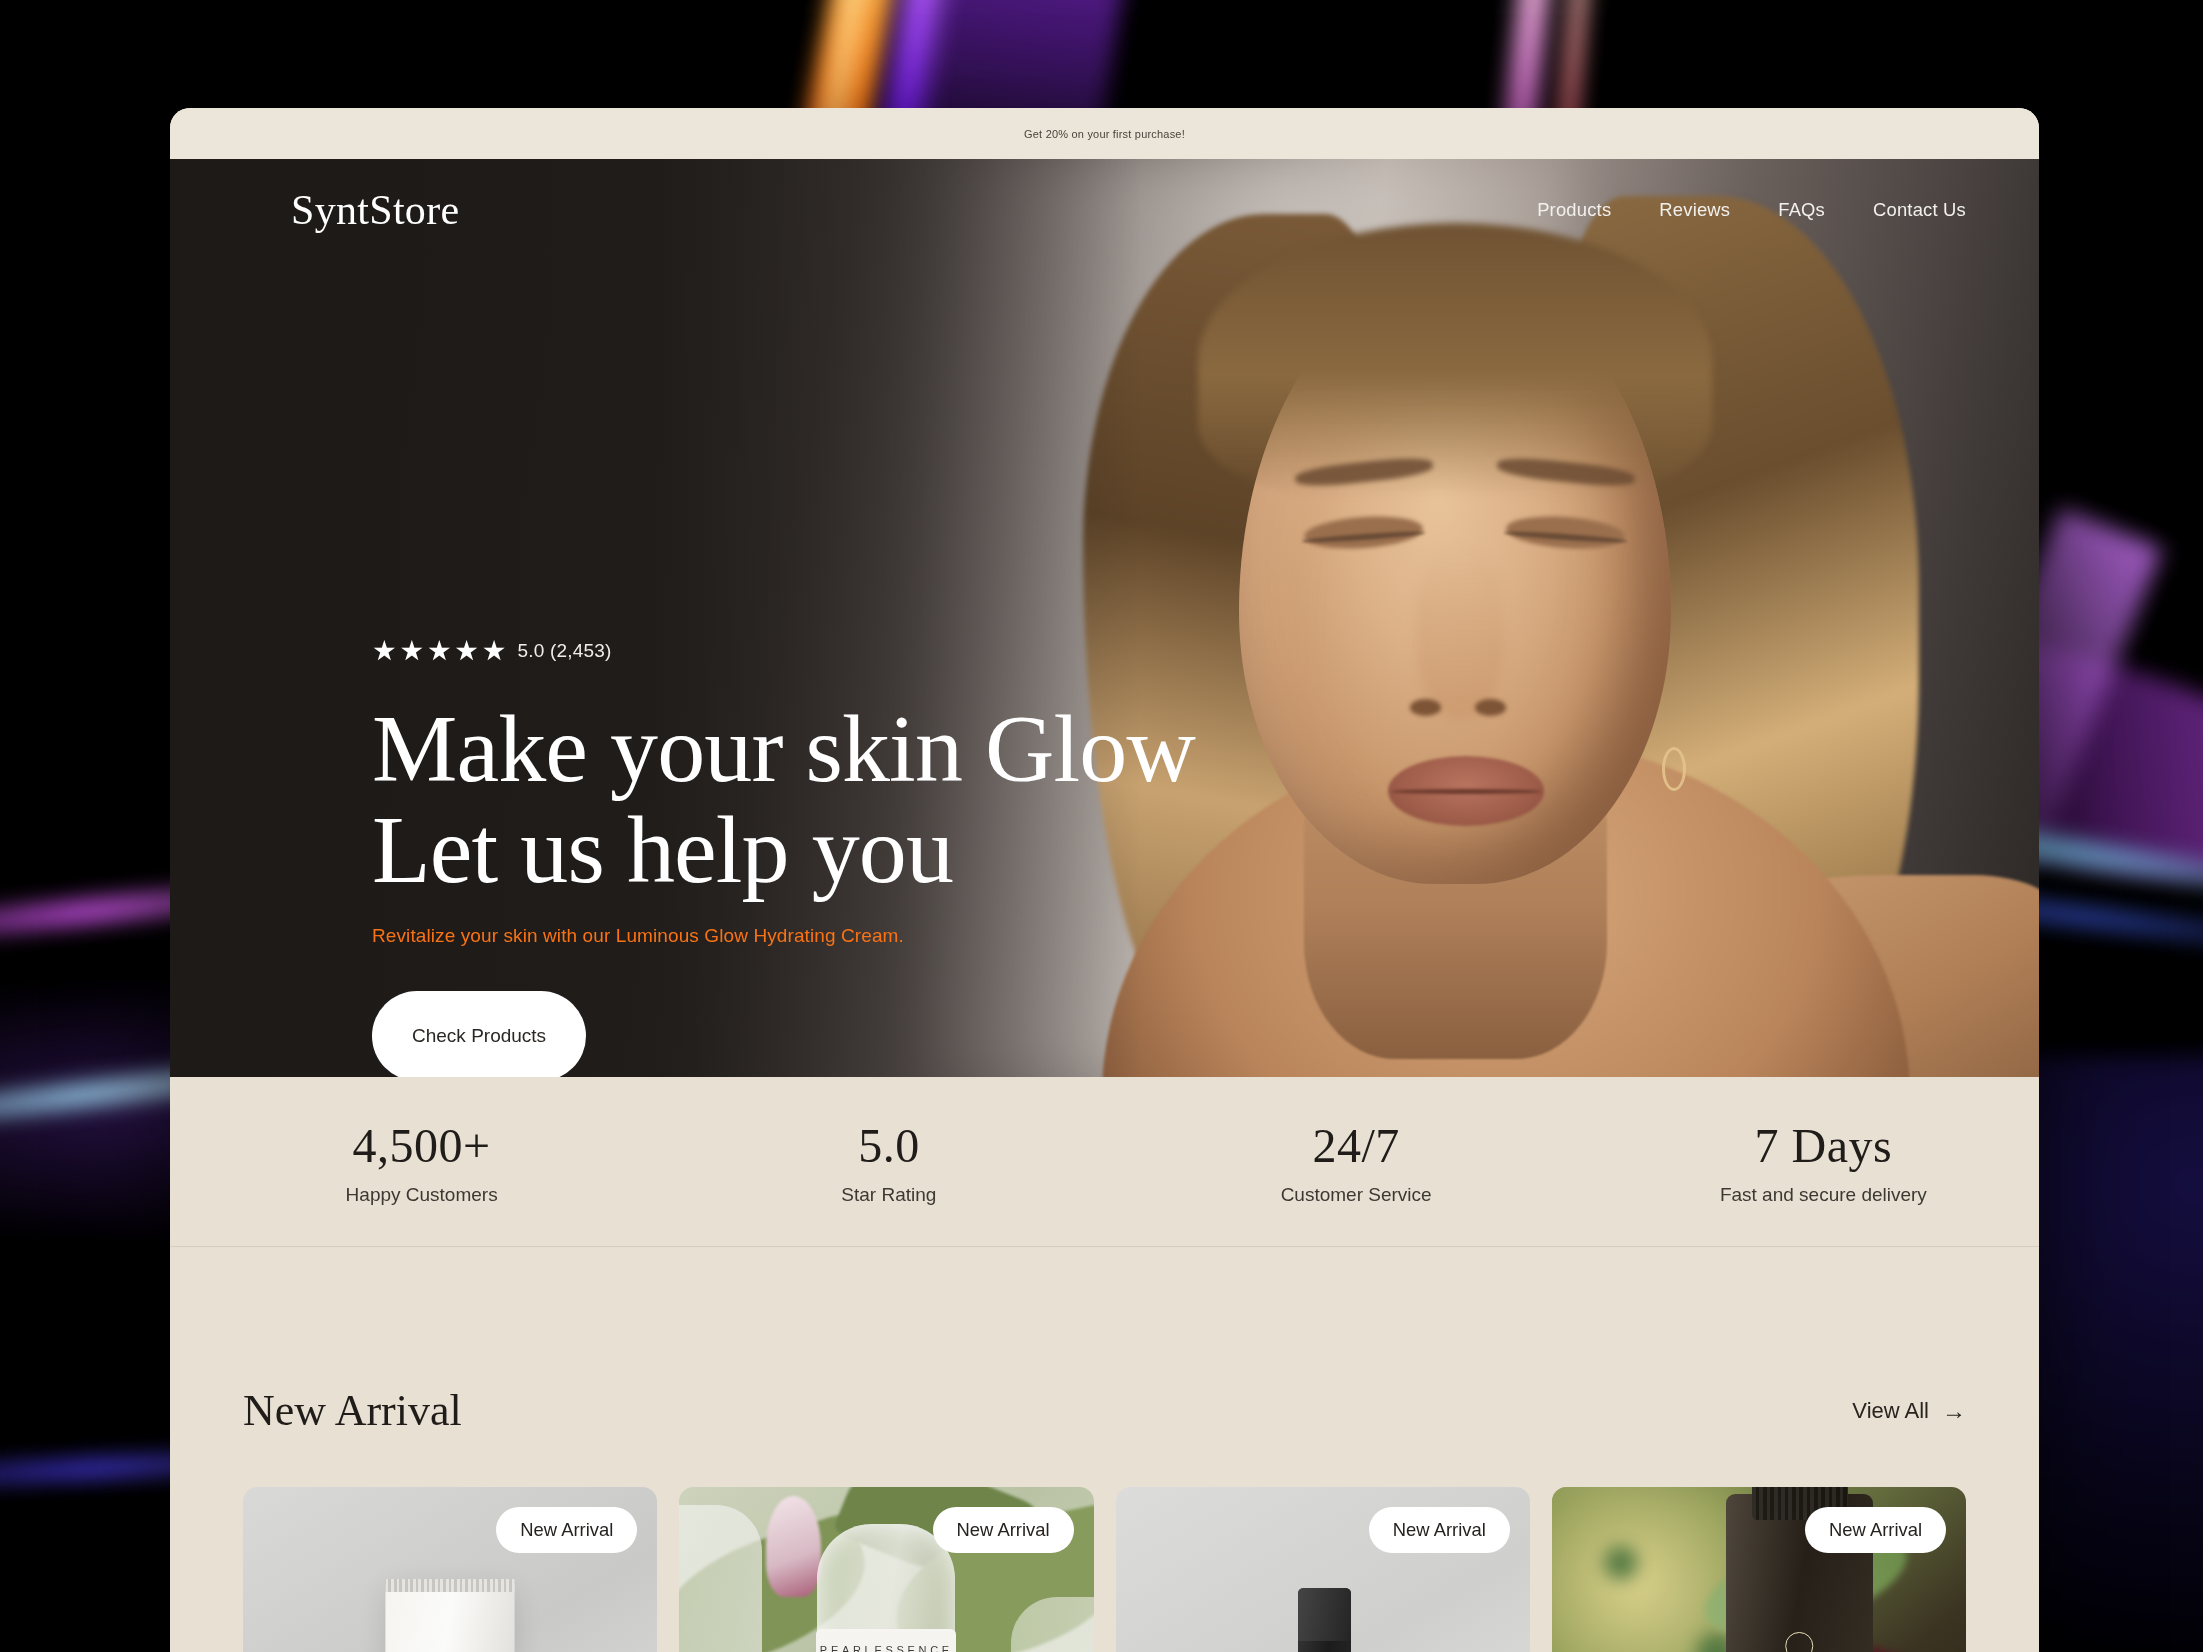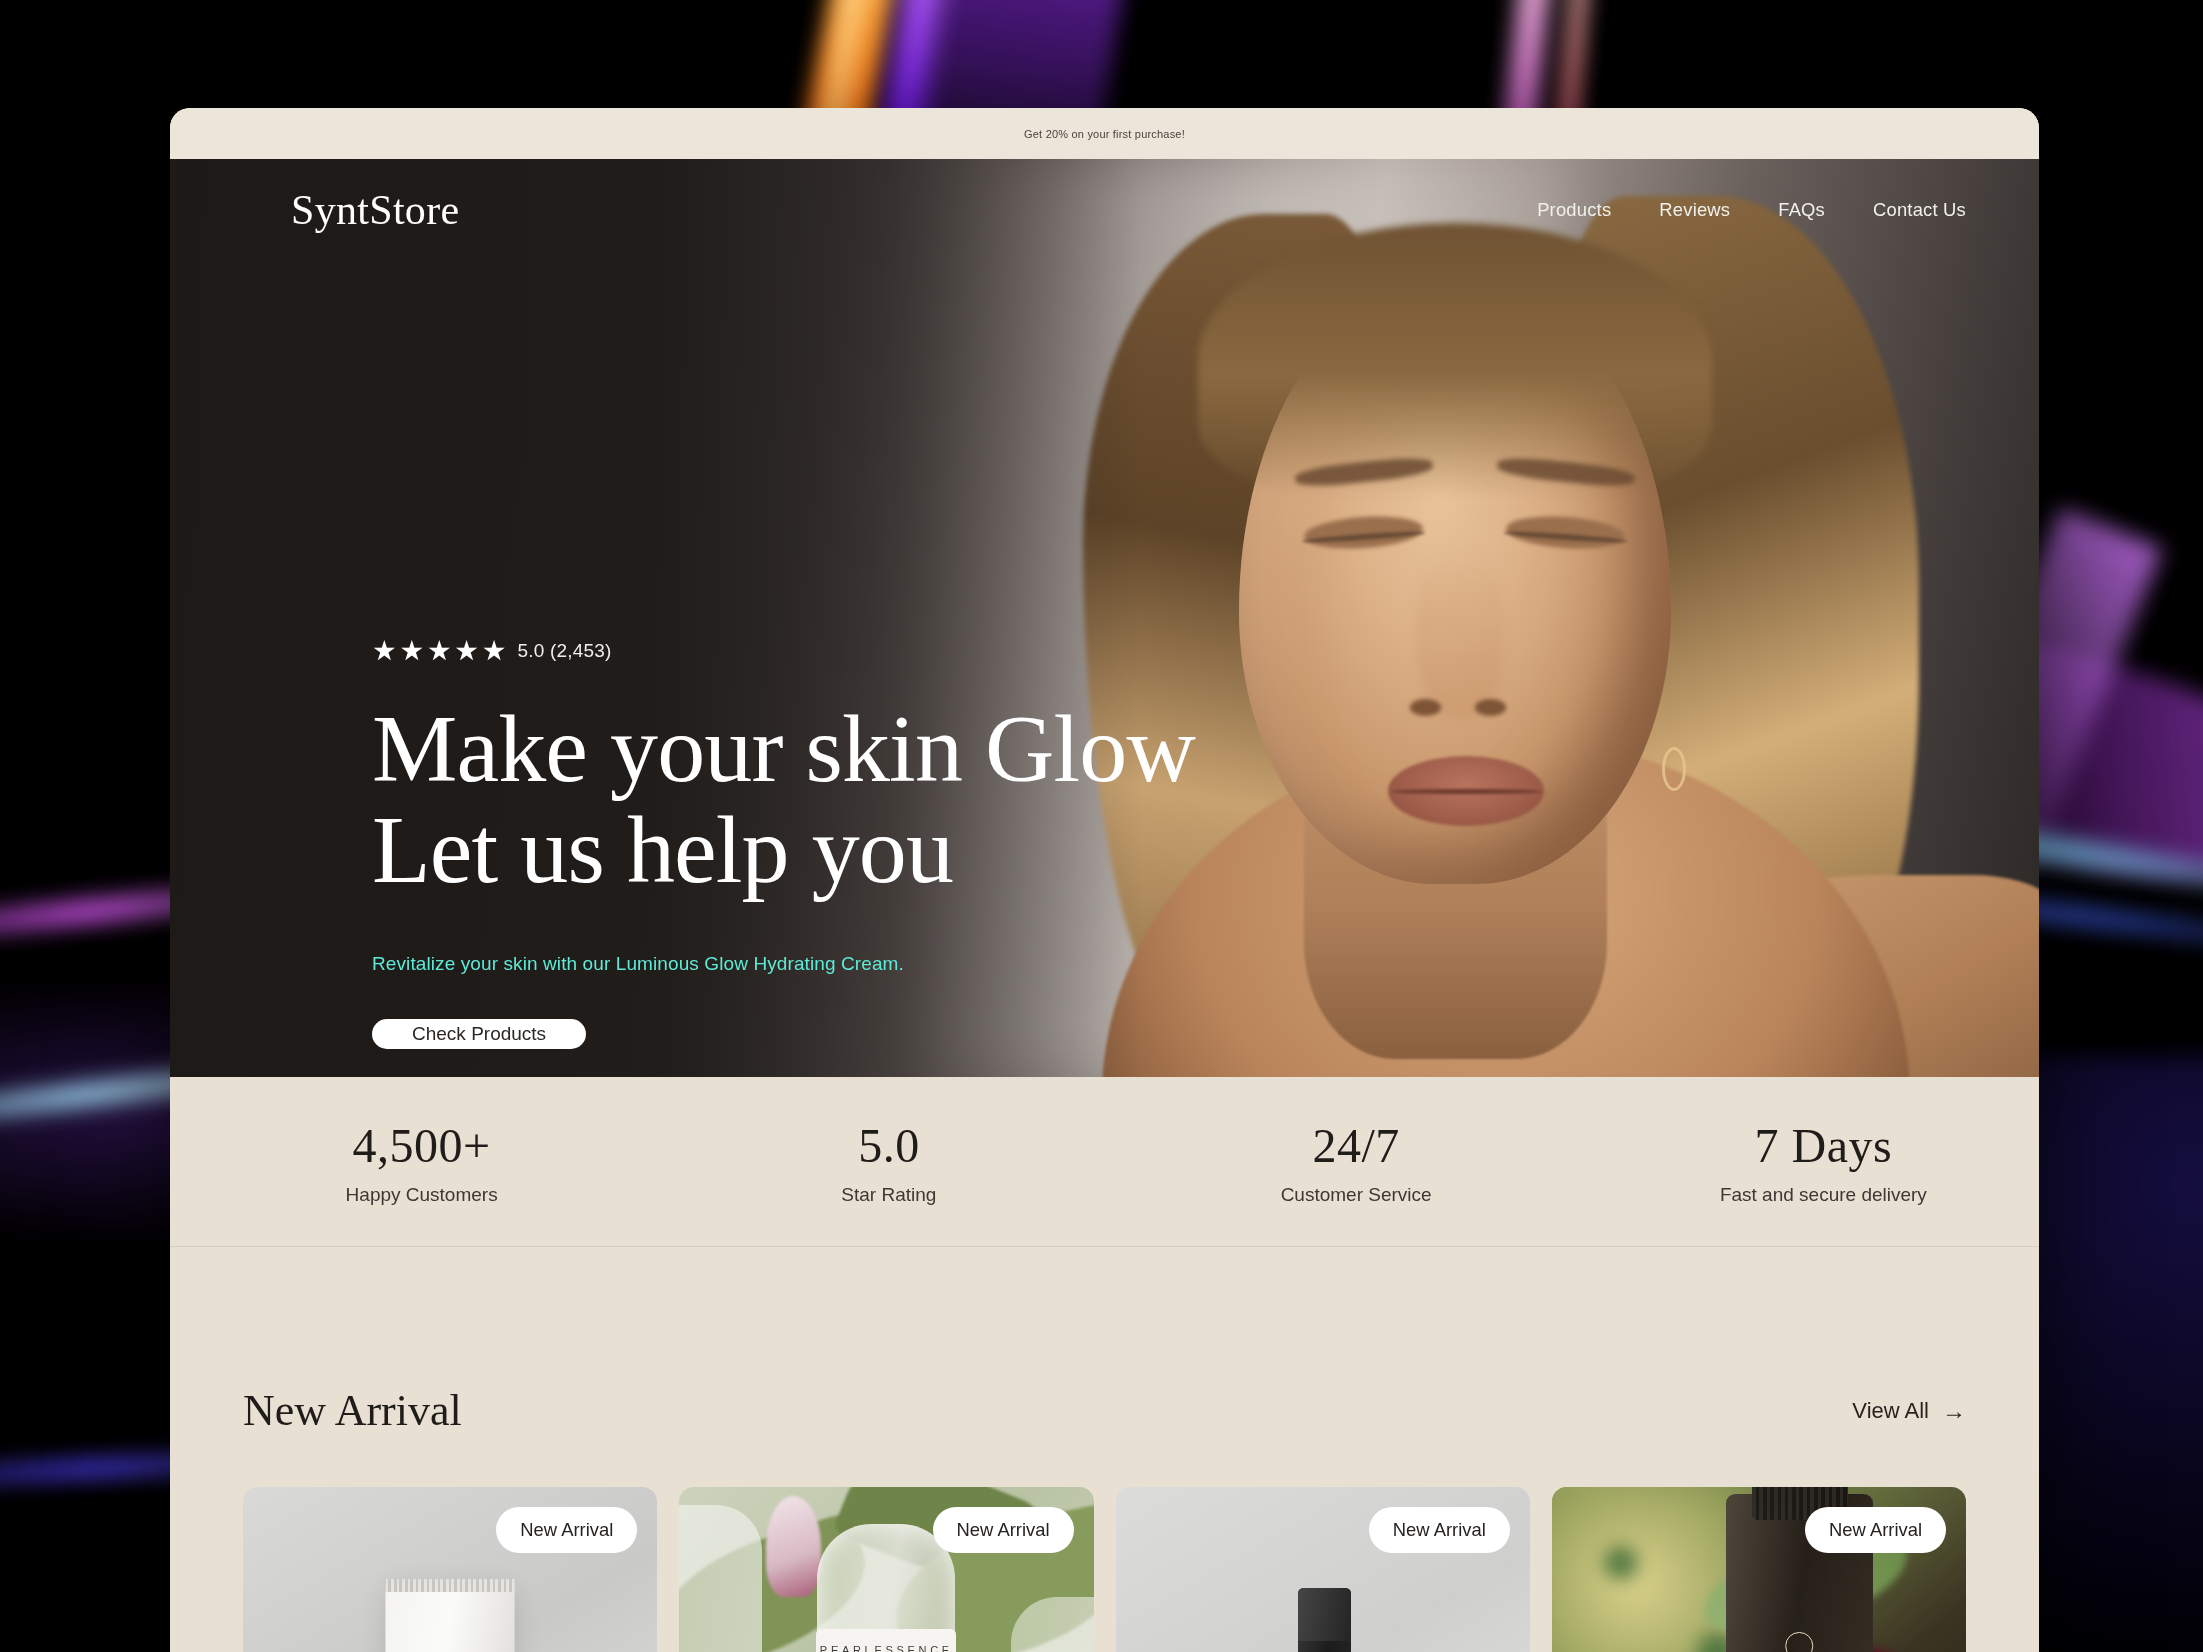--- a/index.html
+++ b/index.html
@@ -199,24 +199,24 @@
   #hero-content { position:absolute; left:202px; top:478px; z-index:5; }
   #rating { display:flex; align-items:center; gap:11px; margin-bottom:33px; }
   #stars { display:flex; gap:2.8px; }
   #stars span { color:#fff; font-size:27.5px; line-height:1; }
   #rating-text { color:#f0eeea; font-size:19px; letter-spacing:0.2px; }
   #headline {
     font-family:"Liberation Serif", serif; color:#fff;
     font-size:96px; line-height:1.06; font-weight:400; letter-spacing:-0.9px;
   }
   #headline .l2 { display:block; }
-  #subtext { color:#5eead4; font-size:19px; margin-top:52px; letter-spacing:0.1px; }
+  #subtext { color:#f97316; font-size:19px; margin-top:24px; letter-spacing:0.1px; }
   #cta {
     margin-top:44px; display:inline-block; background:#fff; color:#2b2724;
-    border:none; border-radius:917px; padding:4px 40px; font-size:19px;
+    border:none; border-radius:917px; padding:34px 40px; font-size:19px;
     cursor:pointer; font-family:"Liberation Sans", sans-serif;
   }
 
   
   #stats {
     background:#e8e0d3; display:flex; height:170px; align-items:center;
     border-bottom:0.9px solid #d6cdbe;
   }
   .stat { flex:1; text-align:center;padding-left:36px; }
   .stat .num {

